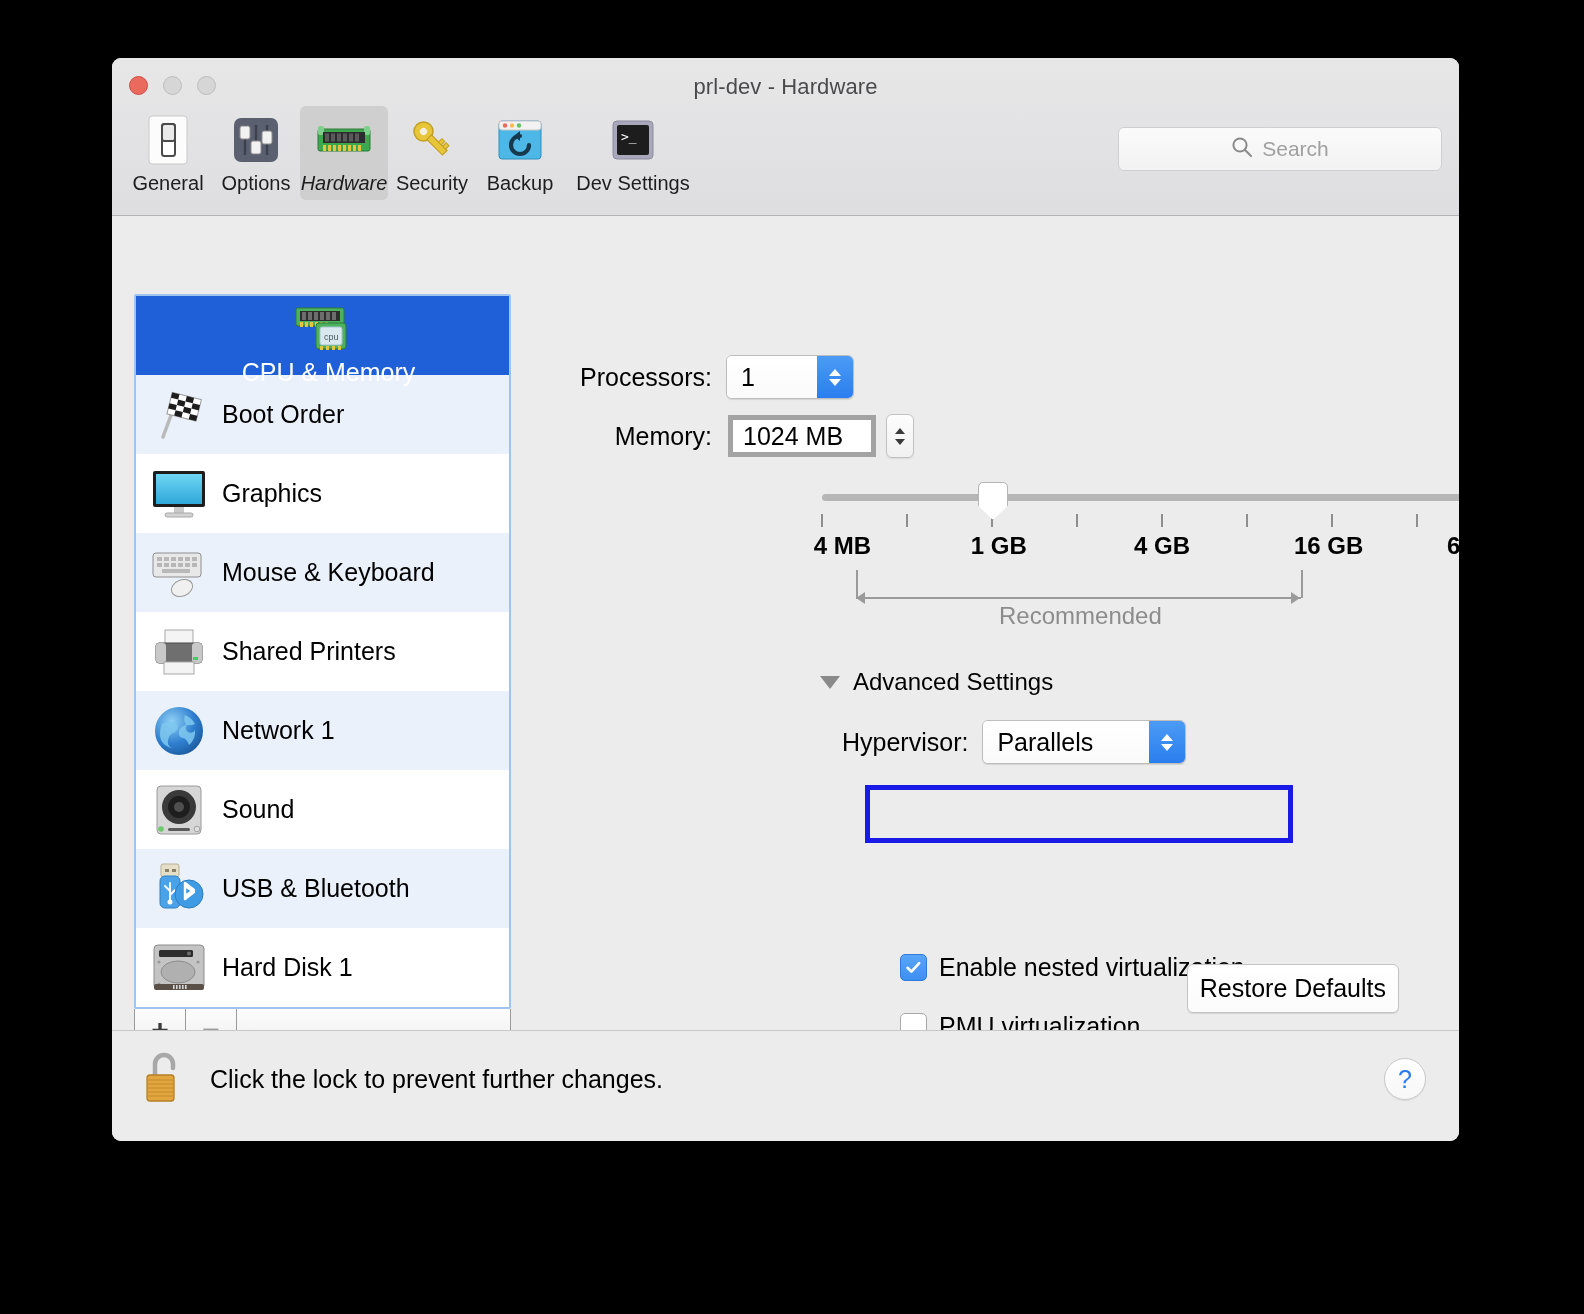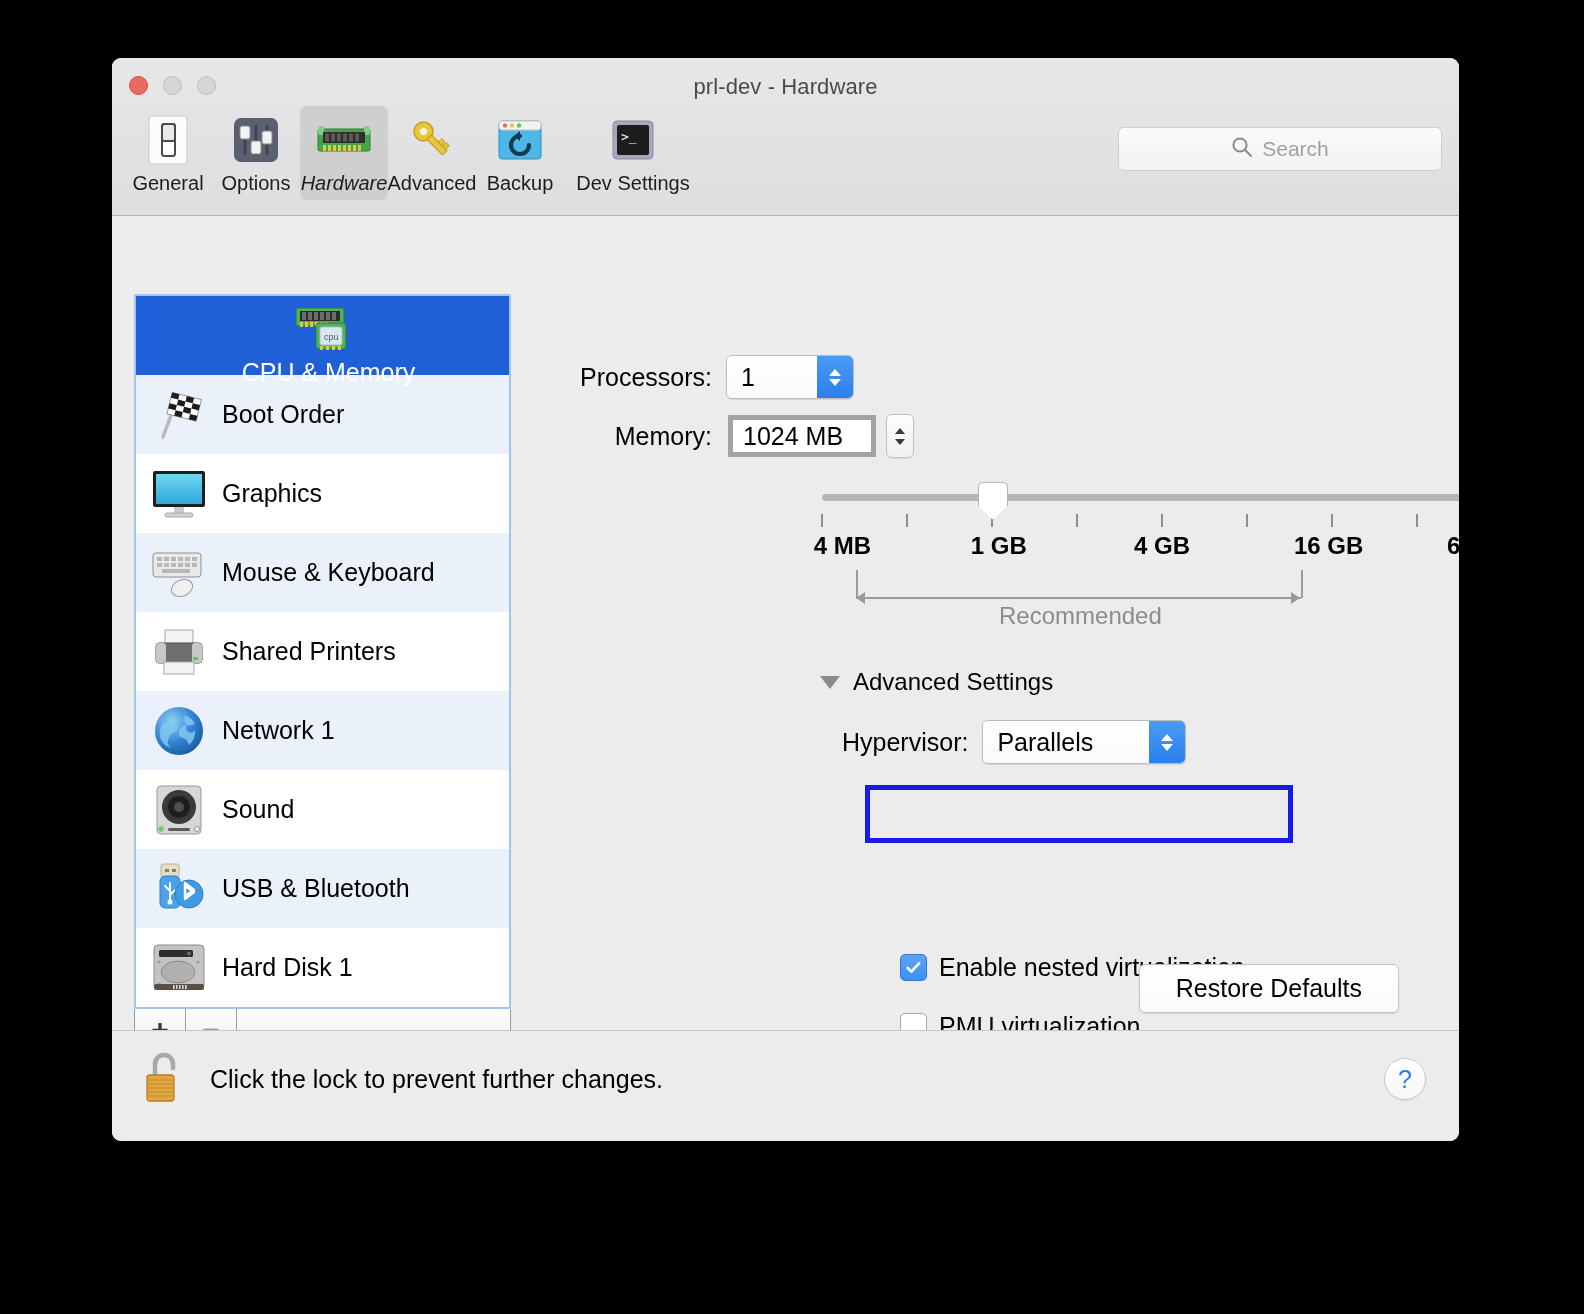--- a/index.html
+++ b/index.html
@@ -437,21 +437,21 @@
     border: 5px solid #1a1ae6;
     box-sizing: border-box;
     pointer-events: none;
   }
 
   
   #restore-defaults {
     position: absolute;
     right: 60px;
     top: 748px;
-    padding: 9px 36px;
+    padding: 9px 12px;
     background: linear-gradient(to bottom,#ffffff,#fbfbfb);
     border: 1px solid #c3c3c3;
     border-radius: 6px;
     font-size: 25px;
     color: #000;
     box-shadow: 0 1px 1px rgba(0,0,0,0.10);
     cursor: default;
   }
 
   
@@ -570,21 +570,21 @@
             <svg width="50" height="50" viewBox="0 0 50 50">
               <g transform="rotate(-45 25 25)">
                 <circle cx="25" cy="13" r="9.5" fill="#e8c63a" stroke="#c2a022" stroke-width="1.5"></circle>
                 <circle cx="25" cy="13" r="3.6" fill="#f3f0e2"></circle>
                 <rect x="21.8" y="21" width="6.4" height="22" fill="#e8c63a" stroke="#c2a022" stroke-width="1.2"></rect>
                 <rect x="28" y="31" width="5" height="4" fill="#e8c63a" stroke="#c2a022" stroke-width="1"></rect>
                 <rect x="28" y="37" width="5" height="4" fill="#e8c63a" stroke="#c2a022" stroke-width="1"></rect>
               </g>
             </svg>
           </div>
-          <div class="tab-label">Advanced</div>
+          <div class="tab-label">Security</div>
         </div>
 
         <div class="tab">
           <div class="tab-icon">
             <svg width="50" height="50" viewBox="0 0 50 50">
               <rect x="4" y="6" width="42" height="38" rx="3" fill="#4db8e8" stroke="#2f90bd"></rect>
               <rect x="4" y="6" width="42" height="9" rx="3" fill="#f2f2f2" stroke="#c6c6c6"></rect>
               <circle cx="10" cy="10.5" r="2.2" fill="#ec6a5e"></circle>
               <circle cx="17" cy="10.5" r="2.2" fill="#f5bf4f"></circle>
               <circle cx="24" cy="10.5" r="2.2" fill="#62c554"></circle>

